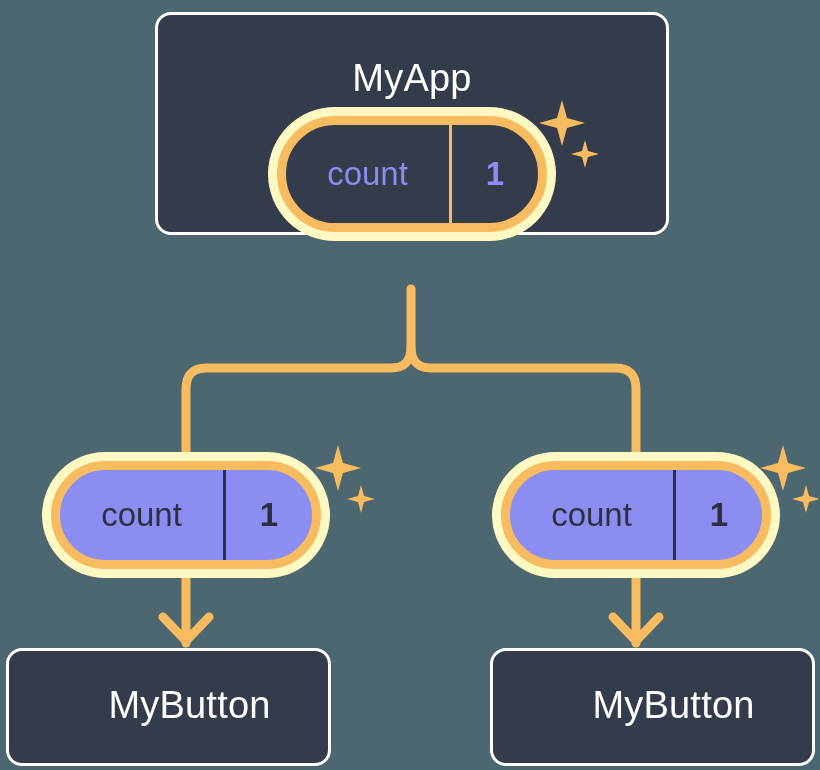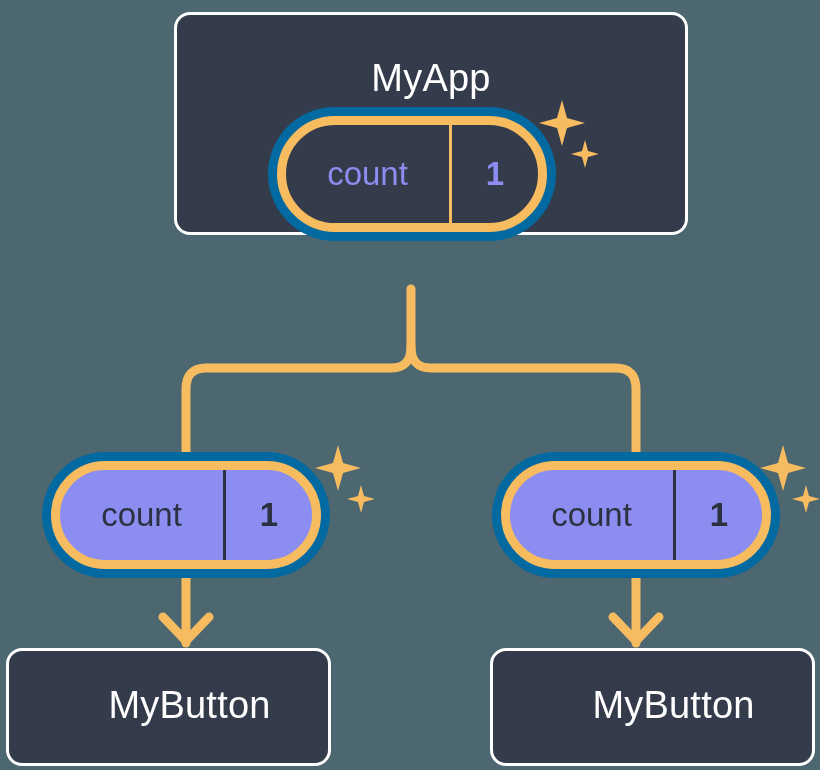--- a/index.html
+++ b/index.html
@@ -42,21 +42,21 @@
     text-align: center;
     color: #ffffff;
     font-size: 38px;
     font-weight: 400;
     letter-spacing: 0.2px;
     white-space: nowrap;
   }
 
   #box-myapp {
     left: 155px; top: 12px;
-    width: 514px; height: 223px; margin-left: 19px;
+    width: 514px; height: 223px;
   }
   #box-myapp .box-title { top: 42px; }
 
   #box-mybutton-left {
     left: 6px; top: 648px;
     width: 325px; height: 118px;
   }
   #box-mybutton-right {
     left: 490px; top: 648px;
     width: 325px; height: 118px;
@@ -67,21 +67,21 @@
   }
 
   
   .pill-wrap {
     position: absolute;
   }
   .pill {
     position: relative;
     box-sizing: border-box;
     border-radius: 999px;
-    background: #0369a1;            
+    background: #fef9c3;            
     padding: 9px;
     width: 100%;
     height: 100%;
   }
   .pill-inner {
     box-sizing: border-box;
     width: 100%;
     height: 100%;
     border-radius: 999px;
     border: 9px solid #f8bc60;      

